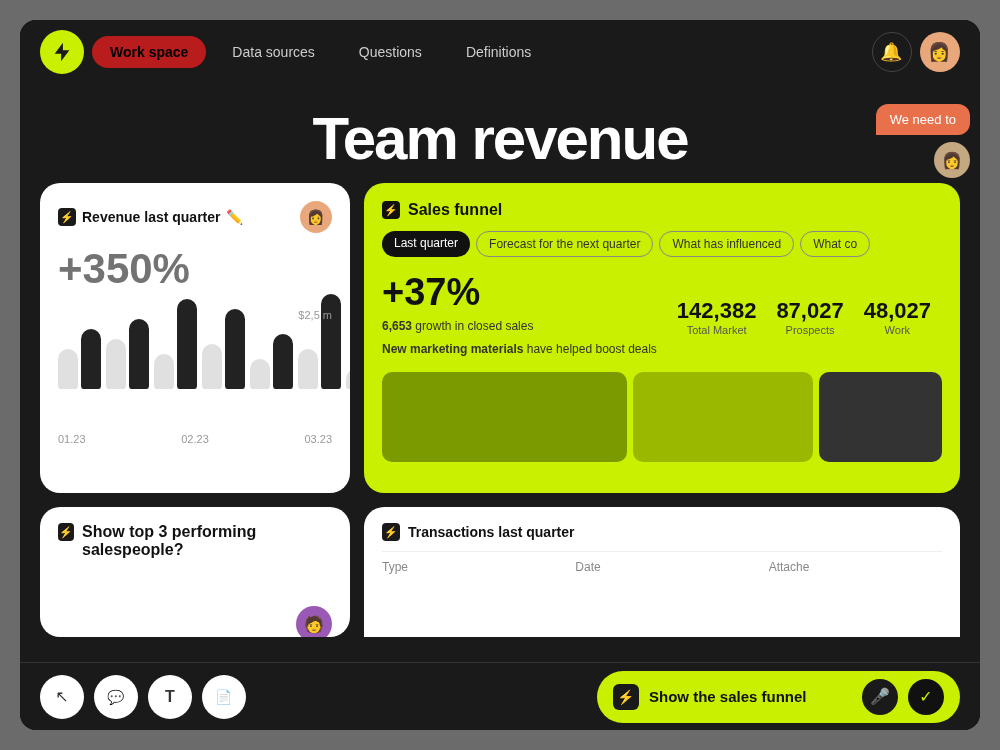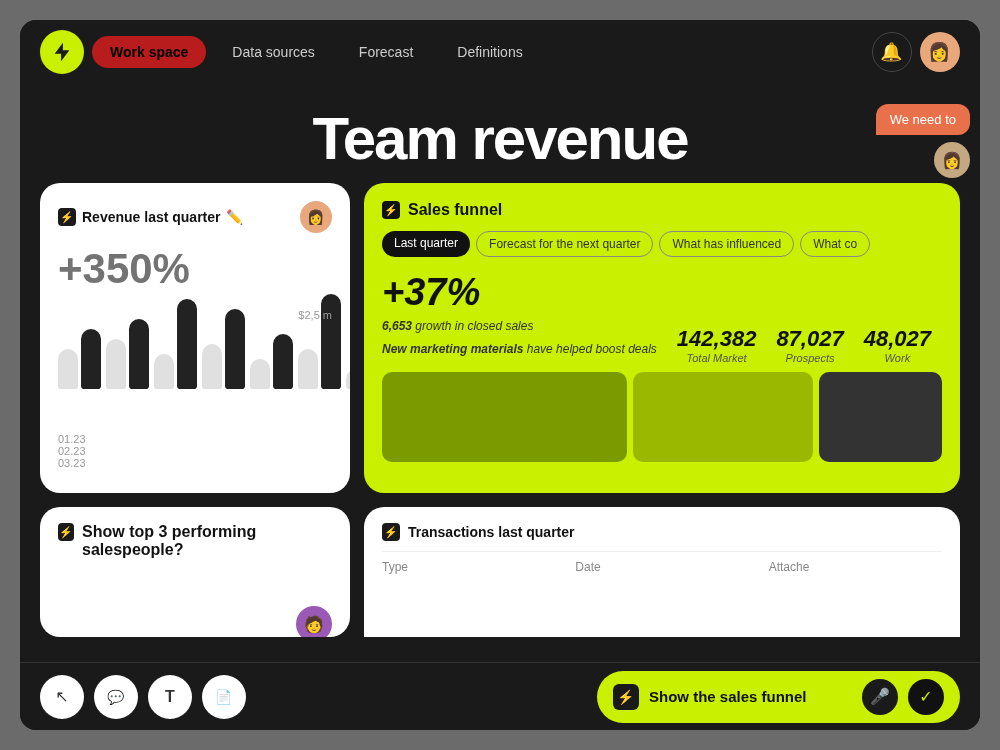--- a/index.html
+++ b/index.html
@@ -217,21 +217,20 @@
       right: 0;
       font-size: 11px;
       color: #999;
     }
     .chart-dates {
       display: flex;
       justify-content: space-between;
       font-size: 11px;
       color: #999;
       margin-top: 4px;
-      flex-direction: column;
     }
 
     
     .sales-funnel-card {
       grid-column: 2;
       grid-row: 1;
     }
     .funnel-header {
       display: flex;
       align-items: center;
@@ -256,22 +255,21 @@
       font-size: 12px;
       font-weight: 500;
       cursor: pointer;
       white-space: nowrap;
     }
     .tag-dark { background: #111; color: #fff; }
     .tag-outline { border: 1px solid #888; color: #333; background: transparent; }
     .funnel-stats-row {
       display: flex;
       gap: 20px;
-      align-items: flex-end;
-      font-style: italic;
+      align-items: center;
     }
     .funnel-big-pct {
       font-size: 38px;
       font-weight: 700;
       color: #111;
       min-width: 80px;
     }
     .funnel-stat-col {
       display: flex;
       flex-direction: column;
@@ -455,21 +453,21 @@
 <div class="app-container">
 
   <nav class="navbar">
     <div class="logo-btn">
       <svg viewBox="0 0 24 24" fill="#1a1a1a">
         <polygon points="13,2 4,14 11,14 11,22 20,10 13,10"></polygon>
       </svg>
     </div>
     <div class="nav-item active">Work space</div>
     <div class="nav-item">Data sources</div>
-    <div class="nav-item">Forecast</div>
+    <div class="nav-item">Questions</div>
     <div class="nav-item">Definitions</div>
     <div class="nav-spacer"></div>
     <div class="nav-bell">🔔</div>
     <div class="nav-avatar">👩</div>
   </nav>
 
   <div class="page-title-area">
     <h1 class="page-title">Team revenue</h1>
     <div class="we-need-badge">We need to</div>
     <div class="we-need-avatar">👩</div>

